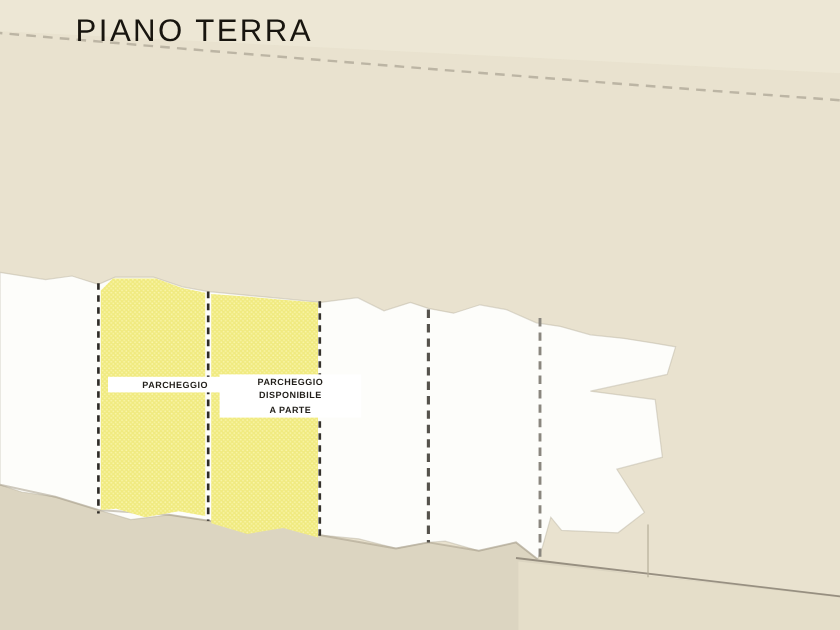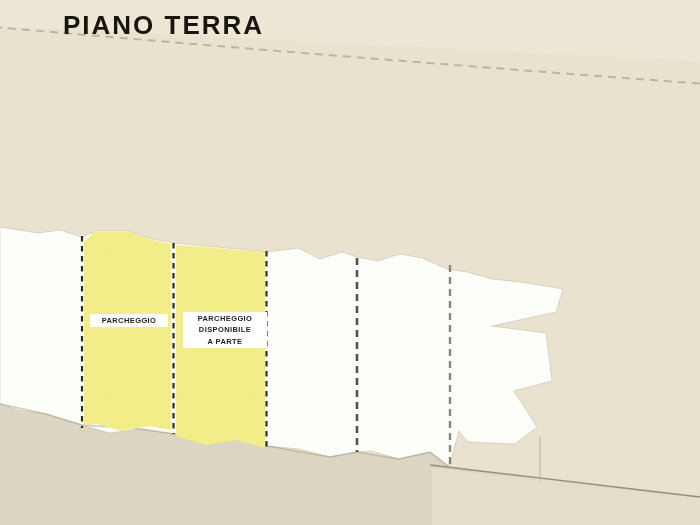--- a/index.html
+++ b/index.html
@@ -8,36 +8,36 @@
     position:relative;
     width:700px;height:525px;
     overflow:hidden;
     background:#e9e2cf;
   }
   .stage svg{position:absolute;left:0;top:0;}
   .page-title{
     position:absolute;
     left:63px;top:10px;
     font-size:26px;
-    font-weight:bold;
+    font-weight:normal;
     letter-spacing:2px;
     color:#18150f;
     white-space:nowrap;
   }
   .space-label{
     position:absolute;
     background:#ffffff;
     color:#221f1a;
     font-size:7.5px;
     font-weight:bold;
     letter-spacing:0.4px;
     line-height:1.5;
     text-align:center;
     white-space:pre-line;
-    padding:1px 3px;
+    padding:1px 20px;
   }
   .label-1{left:90px;top:314px;width:72px;}
   .label-2{left:183px;top:312px;width:78px;}
 </style>
 </head>
 <body>
 
 <div class="stage">
 
   <svg width="700" height="525" viewBox="0 0 700 525">

